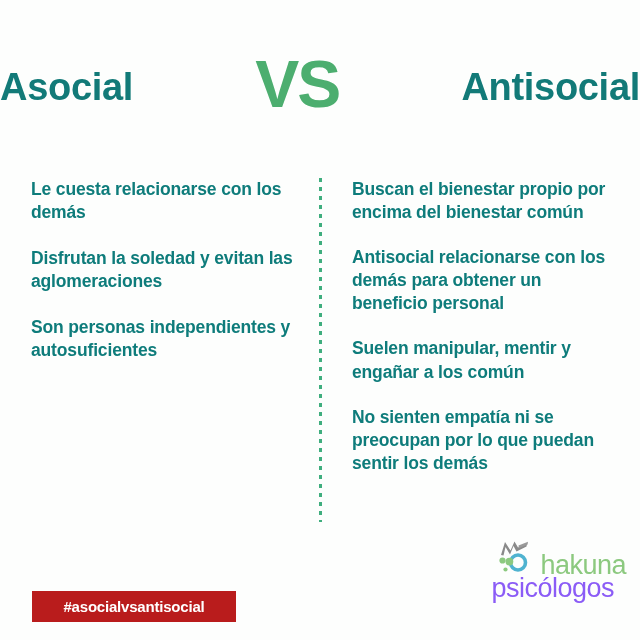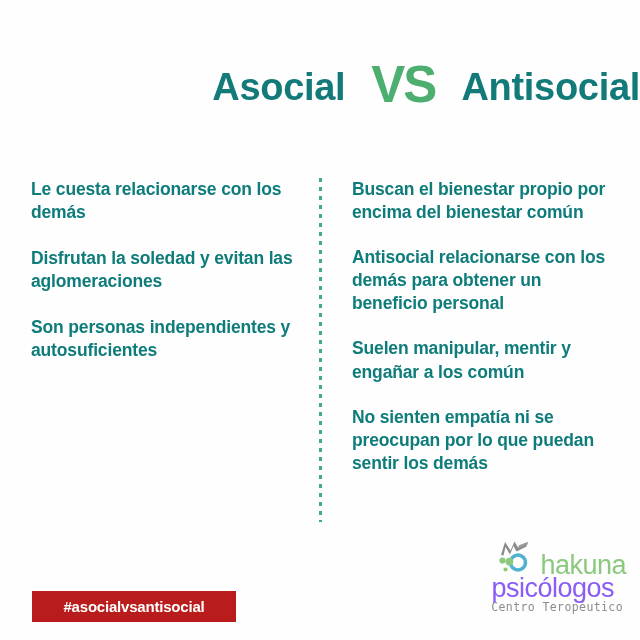--- a/index.html
+++ b/index.html
@@ -23,34 +23,34 @@
 
   
   .header {
     position: absolute;
     top: 56px;
     left: 0;
     width: 640px;
     height: 62px;
     display: flex;
     align-items: center;
-    justify-content: flex-end;
+    justify-content: space-between;
     gap: 26px;
   }
   .title-left, .title-right {
     color: #127A78;
     font-size: 38px;
     font-weight: bold;
     letter-spacing: -0.3px;
     line-height: 1;
     white-space: nowrap;
   }
   .title-vs {
     color: #4CAE6F;
-    font-size: 51px;
+    font-size: 66px;
     font-weight: bold;
     line-height: 1;
     letter-spacing: -2px;
     white-space: nowrap;
     position: relative;
     top: -3px;
   }
 
   
   .divider {
@@ -218,16 +218,15 @@
           <circle cx="22" cy="24.5" r="7.5" fill="none" stroke="#4FB3D0" stroke-width="3.6"></circle>
 
           <circle cx="6.5" cy="22.5" r="3.1" fill="#8CC97F"></circle>
           <circle cx="13.4" cy="23.6" r="3.9" fill="#8CC97F"></circle>
           <circle cx="9.5" cy="31.5" r="2.1" fill="#8CC97F"></circle>
         </svg>
       </span>
       <span class="logo-word-hakuna">hakuna</span>
     </div>
     <div class="logo-word-psicologos">psicólogos</div>
-    <div class="logo-tagline">Centro Teropéutico</div>
   </div>
 
 </div>
 
 </body></html>

